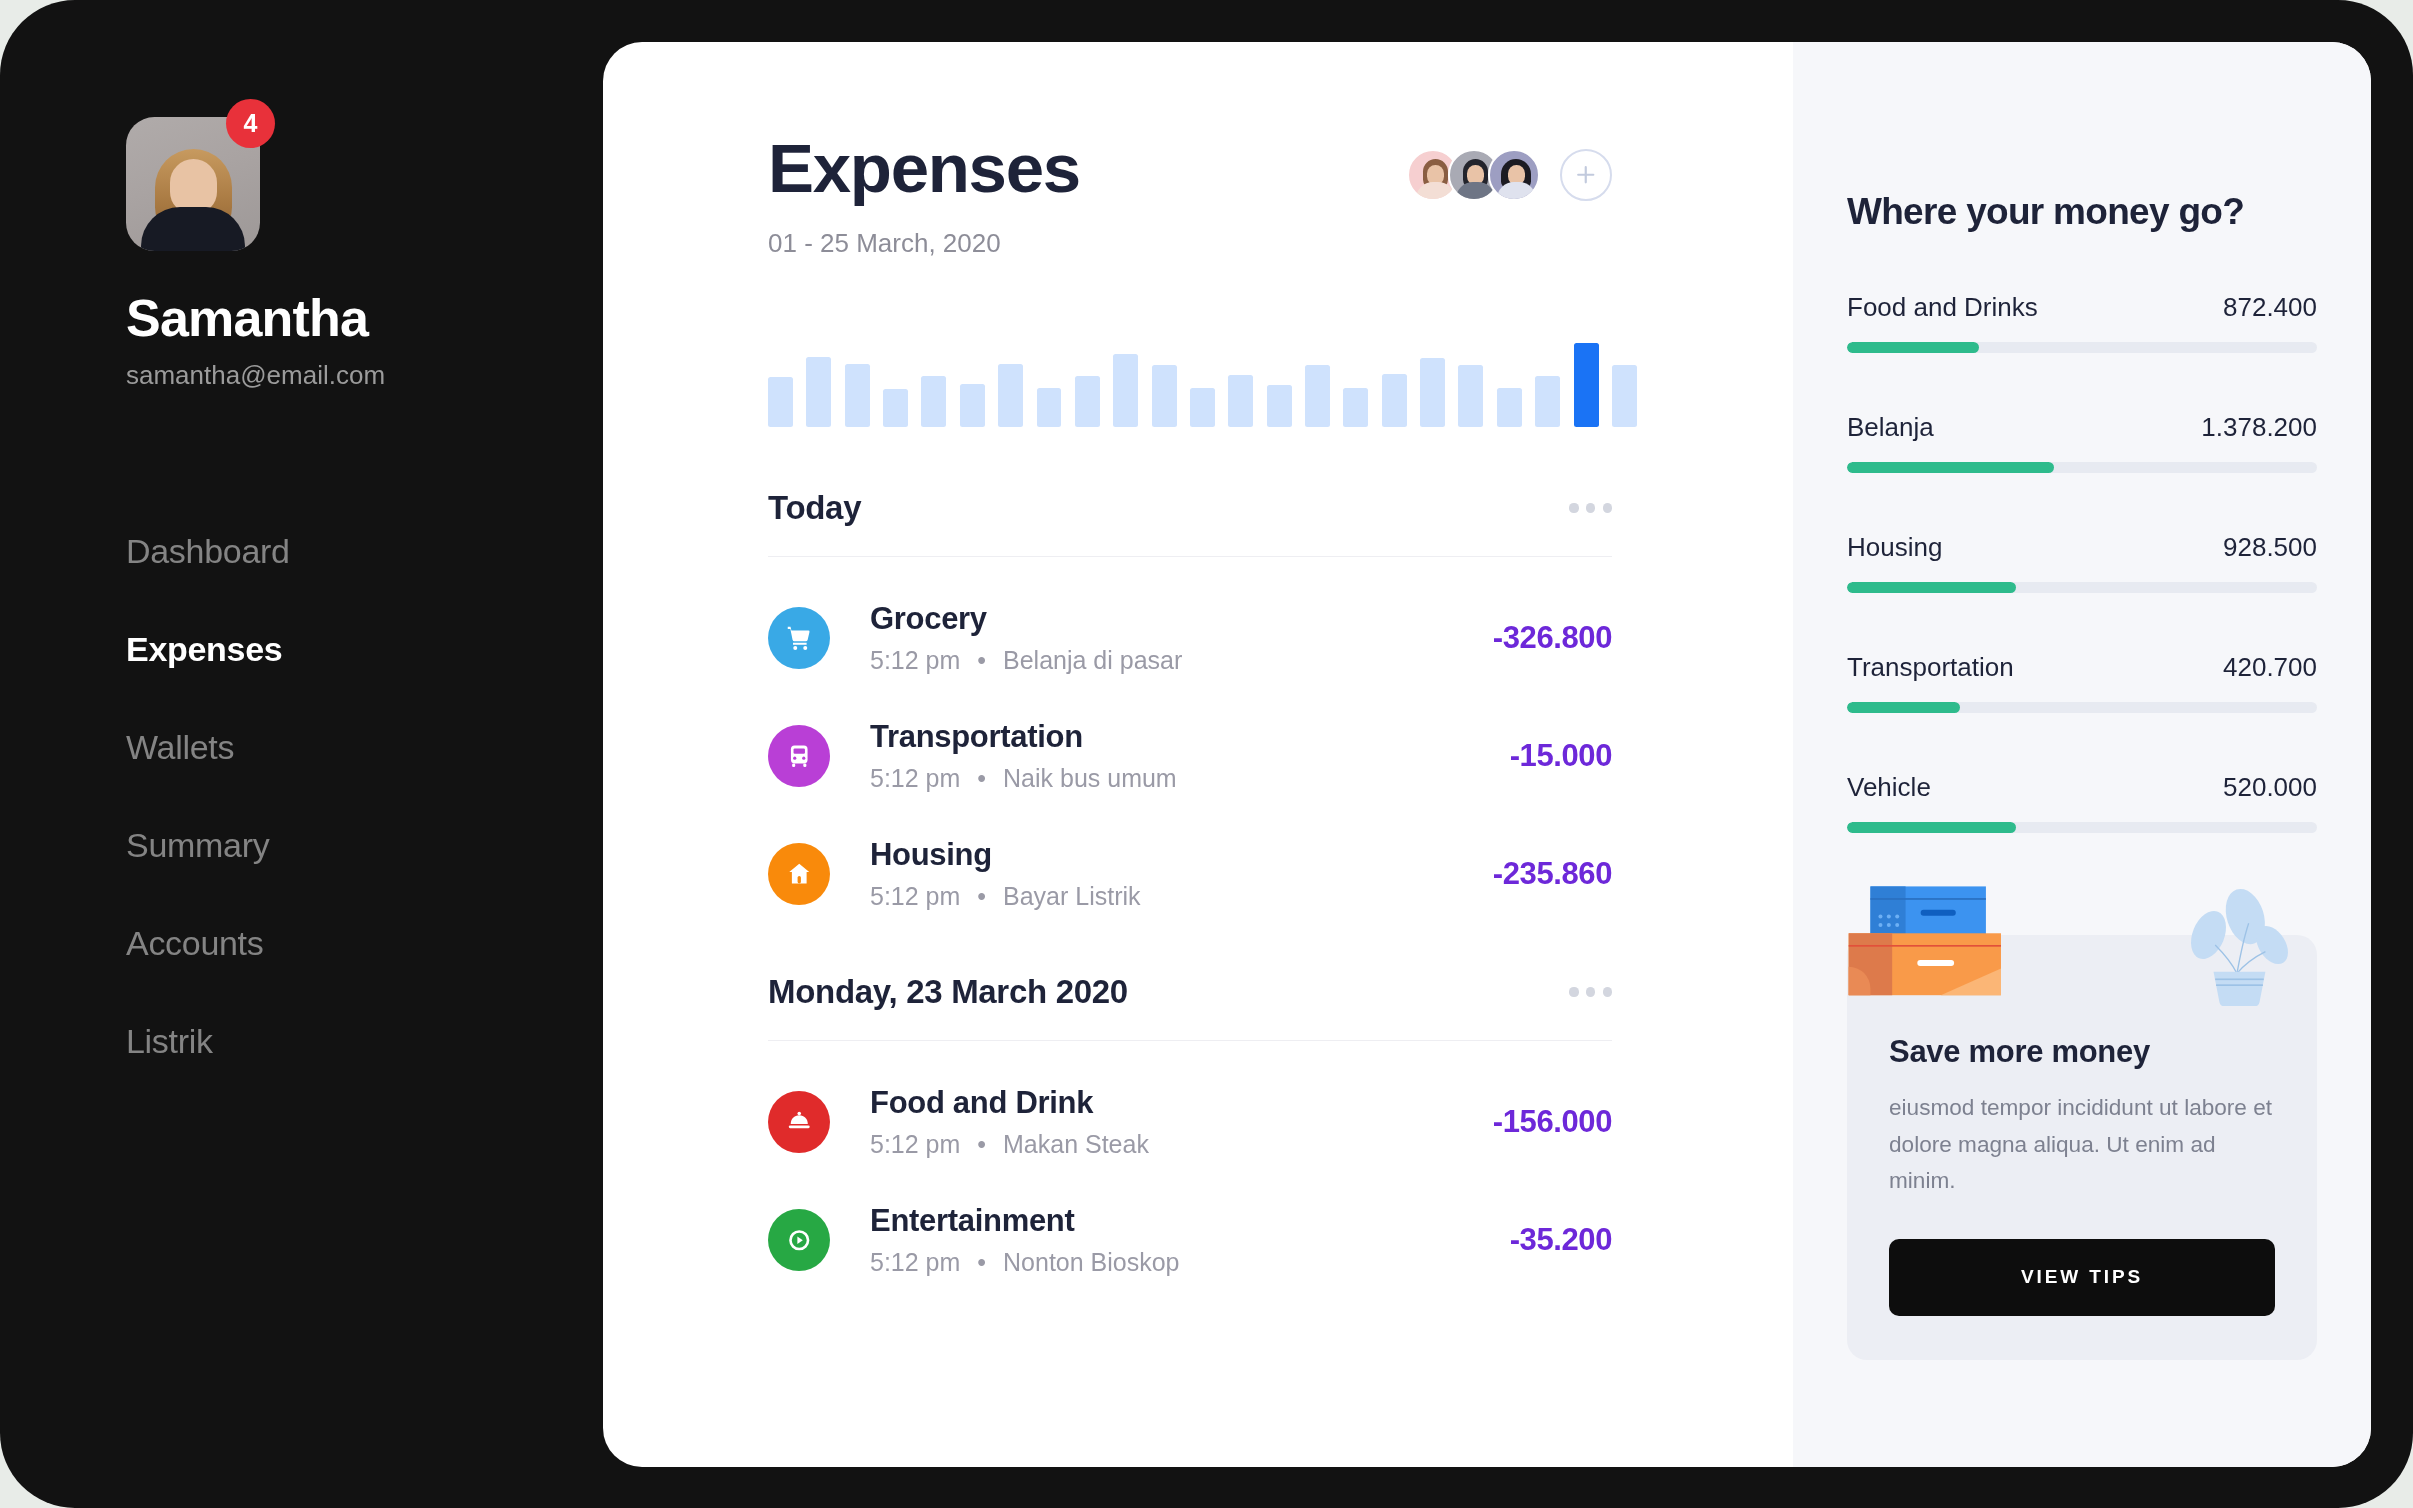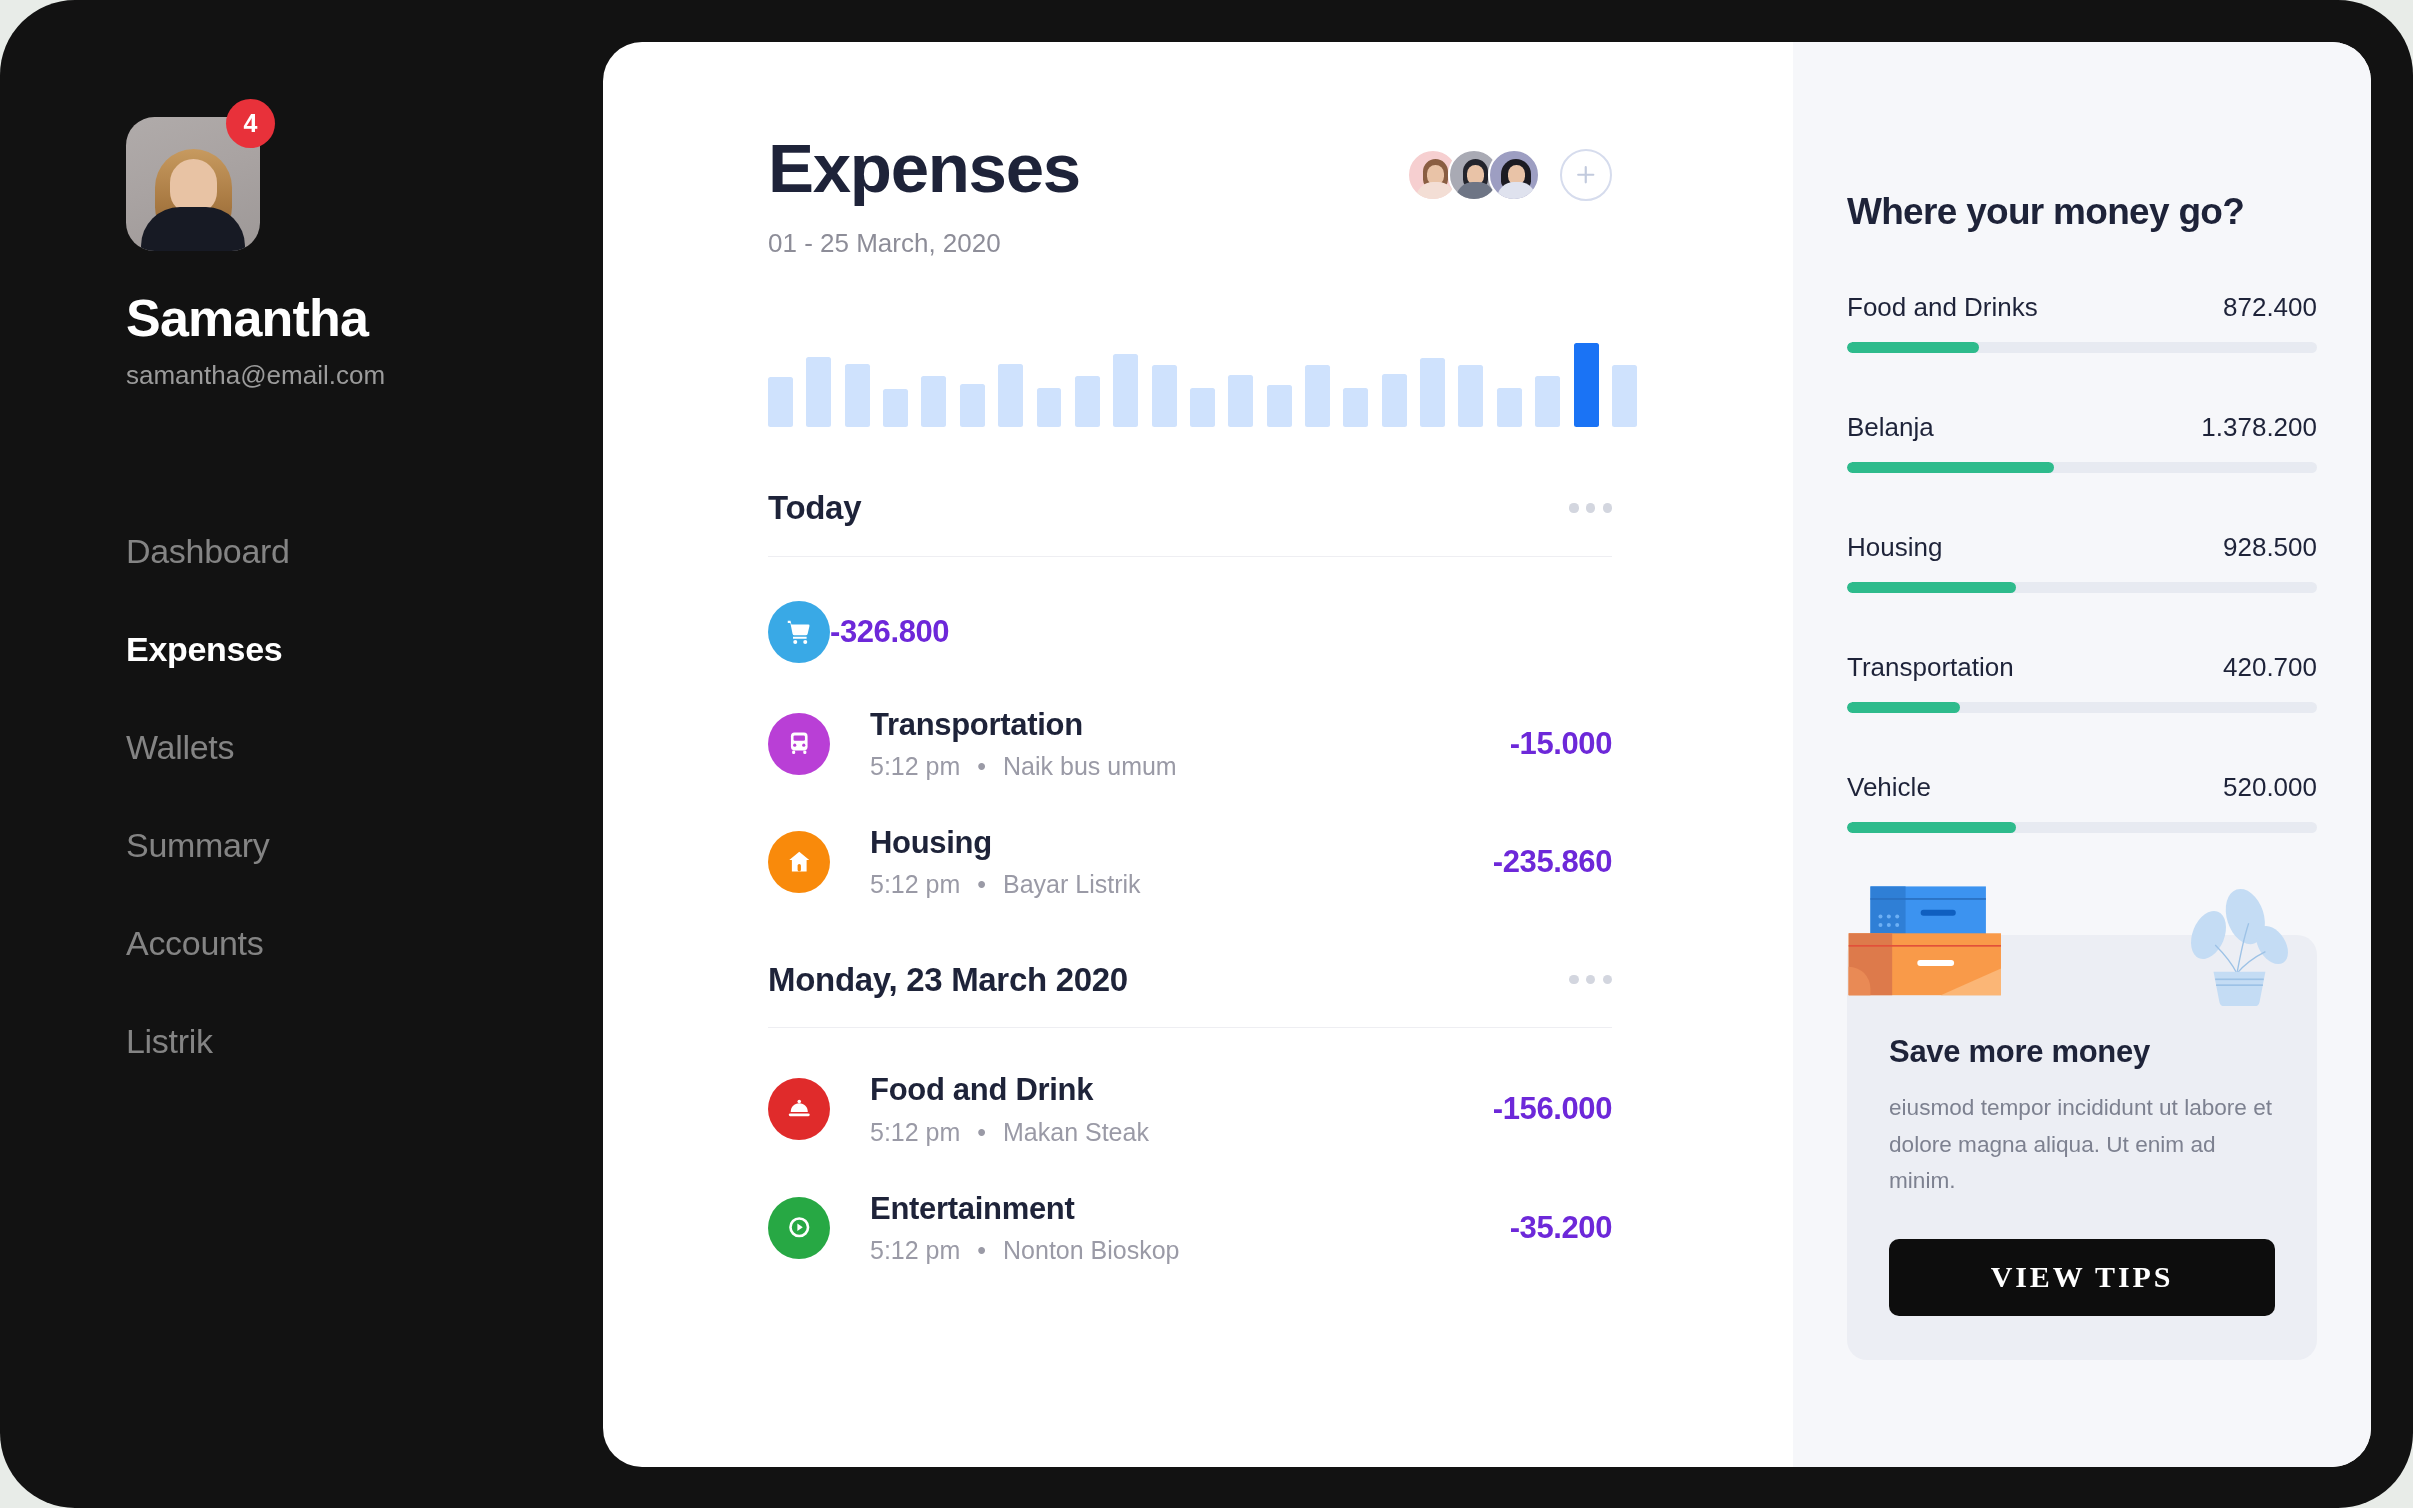--- a/index.html
+++ b/index.html
@@ -326,22 +326,22 @@
     font-weight: 400;
   }
   .promo-btn {
     margin-top: 39px;
     width: 100%;
     height: 77px;
     border: none;
     border-radius: 10px;
     background: #0d0d0d;
     color: #ffffff;
-    font-family: Liberation Serif, serif;
-    font-size: 30px;
+    font-family: Liberation Sans, sans-serif;
+    font-size: 19px;
     font-weight: 700;
     letter-spacing: 2.9px;
     cursor: pointer;
   }
 </style>
 </head>
 <body>
 
 <div id="app">
   <div class="shell">
@@ -443,20 +443,28 @@
 
             <div class="txn">
               <div class="txn-icon" style="background:#39a9e6">
                 <svg width="30" height="30" viewBox="0 0 24 24" fill="#fff">
                   <path d="M6.5 6h13l-1.6 7.2H8.1L6.5 6z" opacity="0"></path>
                   <path d="M3 3h2.2l.7 3h13.6a.9.9 0 0 1 .88 1.1l-1.5 6.4a1.5 1.5 0 0 1-1.46 1.15H8.3a1.5 1.5 0 0 1-1.47-1.2L5.1 4.8H3V3zm4.2 12.8h10.9v1.6H7.2v-1.6z"></path>
                   <circle cx="9" cy="20" r="1.6"></circle>
                     <circle cx="17" cy="20" r="1.6"></circle>
                 </svg>
               </div>
+              <div class="txn-body">
+                <div class="txn-name">Grocery</div>
+                <div class="txn-meta">
+                  <span>5:12 pm</span>
+                  <span class="sep">•</span>
+                  <span>Belanja di pasar</span>
+                </div>
+              </div>
               <div class="txn-amt">-326.800</div>
             </div>
 
             <div class="txn">
               <div class="txn-icon" style="background:#b93fd6">
                 <svg width="28.5" height="28.5" viewBox="0 0 24 24" fill="#fff">
                   <rect x="5" y="3" width="14" height="15" rx="3"></rect>
                   <rect x="7.2" y="5.4" width="9.6" height="4.4" rx="1" fill="#b93fd6"></rect>
                   <circle cx="8.2" cy="13.6" r="1.35" fill="#b93fd6"></circle>
                   <circle cx="15.8" cy="13.6" r="1.35" fill="#b93fd6"></circle>

